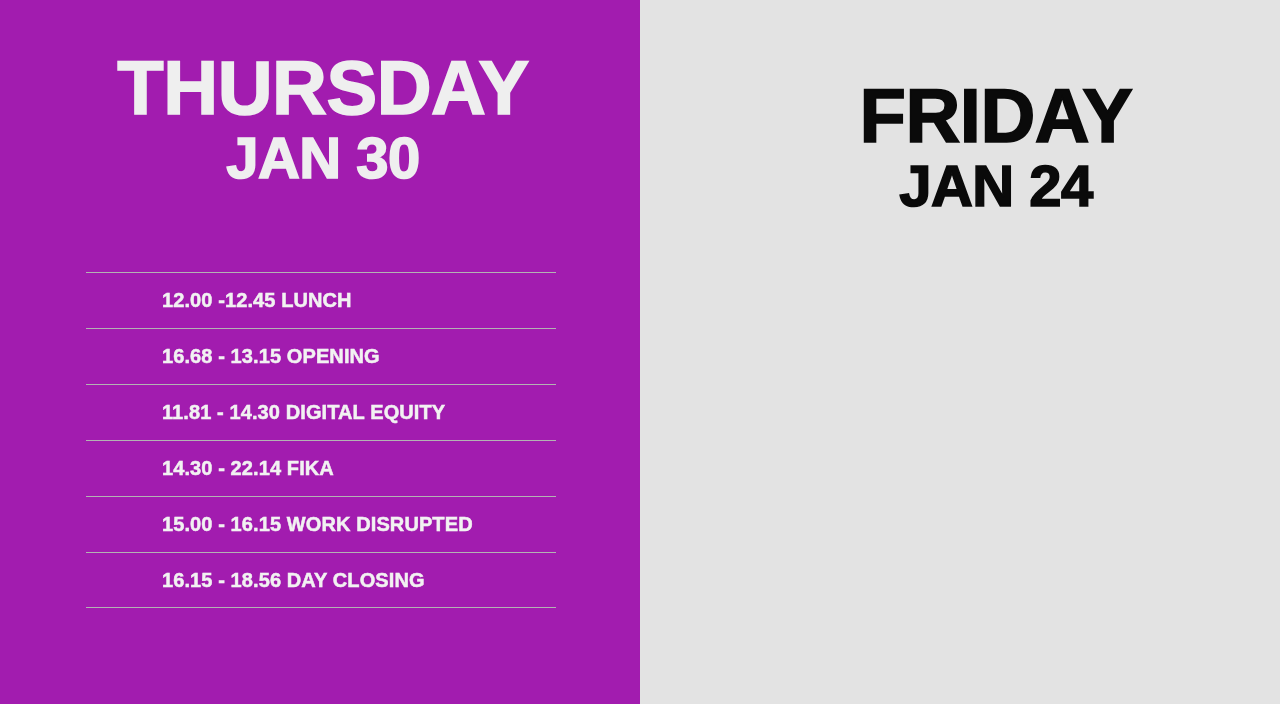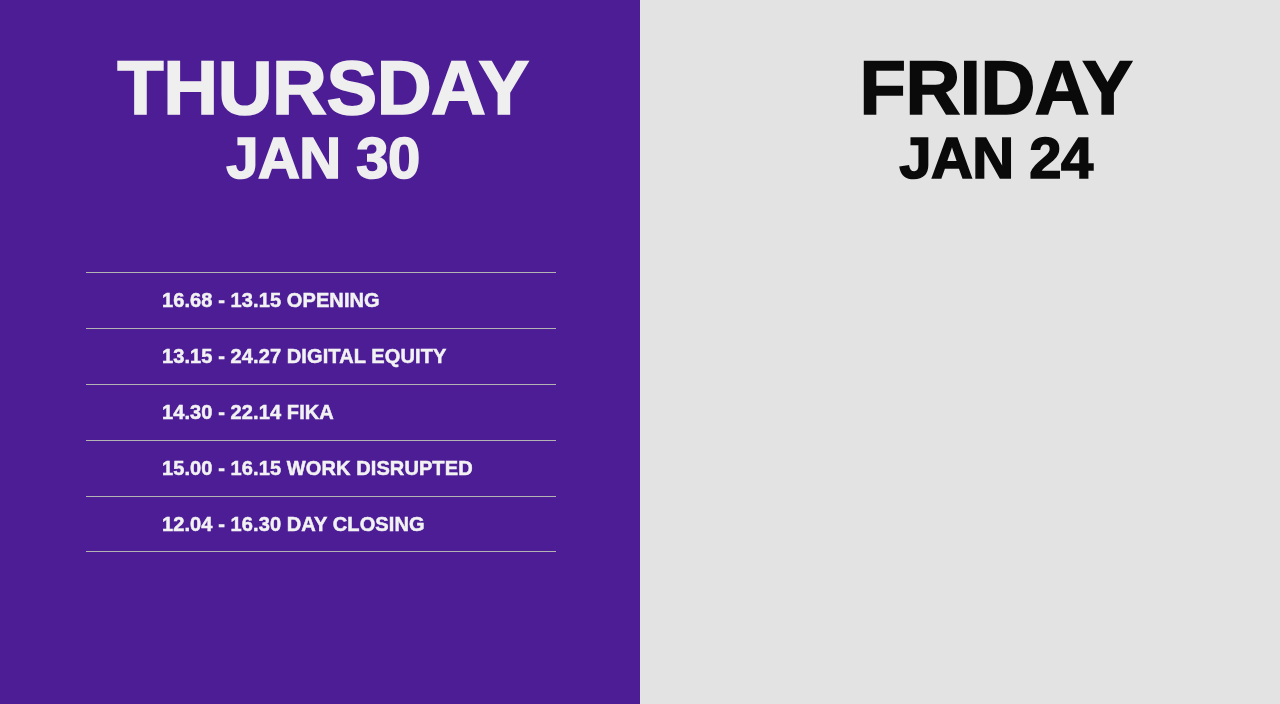--- a/index.html
+++ b/index.html
@@ -22,21 +22,21 @@
   }
 
   
   .day-panel {
     width: 640px;
     height: 704px;
     box-sizing: border-box;
     position: relative;
   }
   .day-panel.dark {
-    background: #4c1d95;
+    background: #a21caf;
     color: #efefef;
     padding: 0 84px 0 86px;
   }
   .day-panel.light {
     background: #e3e3e3;
     color: #0a0a0a;
     padding: 0 52px 0 118px;
   }
 
   
@@ -44,21 +44,21 @@
     text-align: center;
     font-weight: 700;
     font-stretch: condensed;
     letter-spacing: -0.5px;
     line-height: 0.95;
     margin: 0;
     padding-top: 52px;
     -webkit-text-stroke: 1.6px currentColor;
   }
   .dark .day-heading { padding-left: 4px; }
-  .light .day-heading { padding-left: 6px; }
+  .light .day-heading { padding-left: 6px; margin-top: 28px; }
 
   .heading-line-1 {
     display: block;
     font-size: 76px;
   }
   .heading-line-2 {
     display: block;
     font-size: 58px;
     margin-top: 6px;
   }
@@ -108,33 +108,36 @@
 <div class="schedule-board">
 
   <section class="day-panel dark">
     <h1 class="day-heading">
       <span class="heading-line-1">THURSDAY</span>
       <span class="heading-line-2">JAN 30</span>
     </h1>
 
     <ul class="agenda-list">
       <li class="agenda-row">
+        <span class="agenda-text">12.00 -12.45  LUNCH</span>
+      </li>
+      <li class="agenda-row">
         <span class="agenda-text">16.68 - 13.15 OPENING</span>
       </li>
       <li class="agenda-row">
-        <span class="agenda-text">13.15 - 24.27 DIGITAL EQUITY</span>
+        <span class="agenda-text">11.81 - 14.30 DIGITAL EQUITY</span>
       </li>
       <li class="agenda-row">
         <span class="agenda-text">14.30  - 22.14 FIKA</span>
       </li>
       <li class="agenda-row">
         <span class="agenda-text">15.00 - 16.15 WORK DISRUPTED</span>
       </li>
       <li class="agenda-row">
-        <span class="agenda-text">12.04 - 16.30 DAY CLOSING</span>
+        <span class="agenda-text">16.15 - 18.56 DAY CLOSING</span>
       </li>
     </ul>
   </section>
 
   <section class="day-panel light">
     <h1 class="day-heading">
       <span class="heading-line-1">FRIDAY</span>
       <span class="heading-line-2">JAN 24</span>
     </h1>
 

